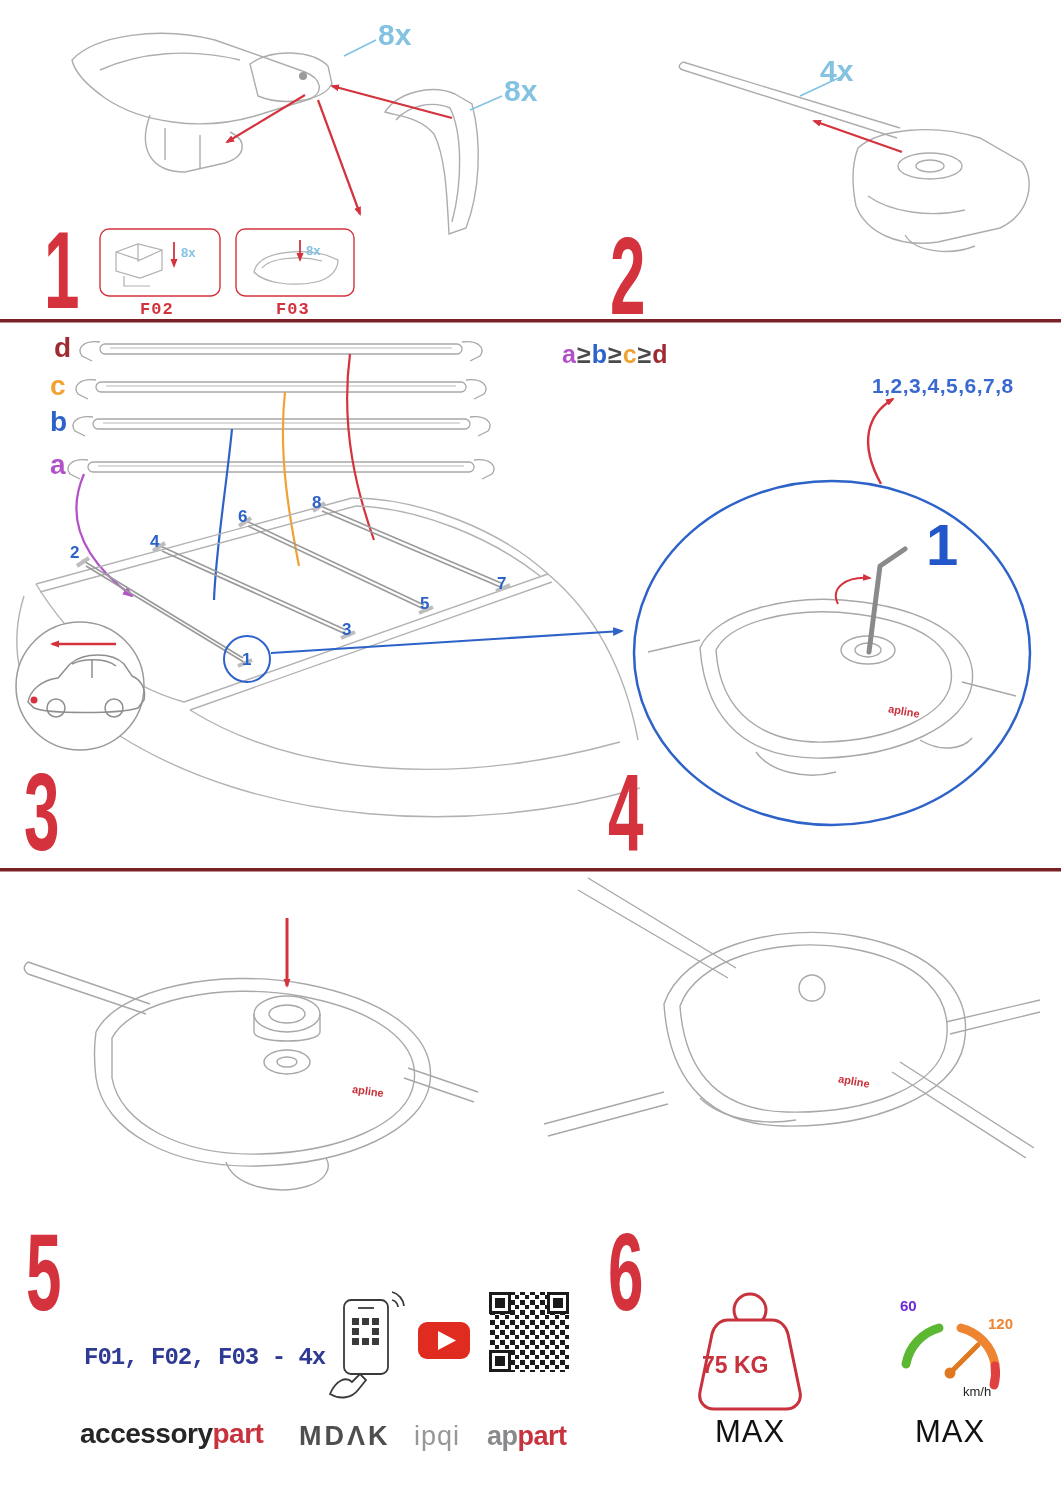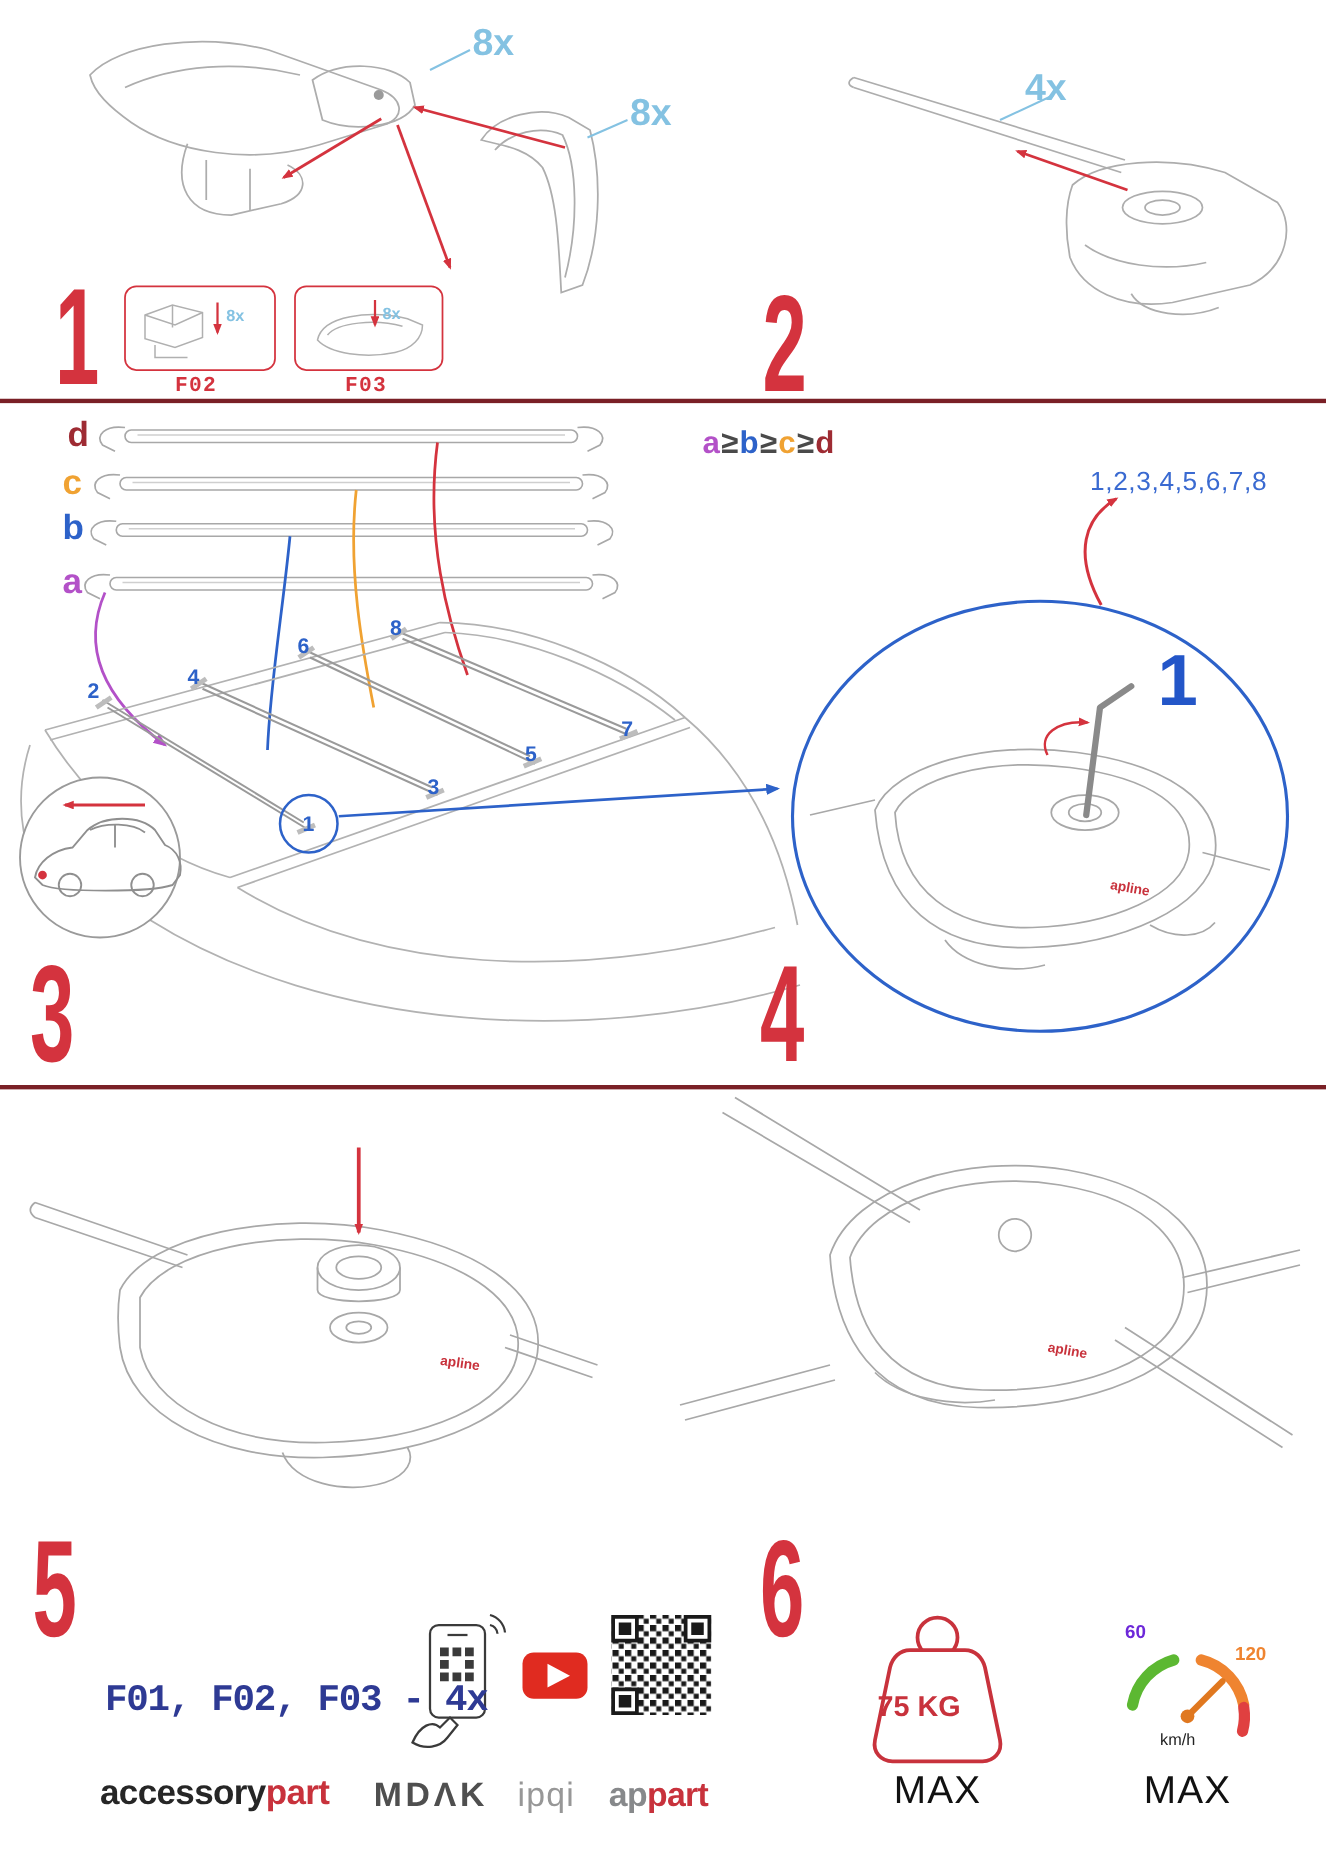--- a/index.html
+++ b/index.html
@@ -11,24 +11,24 @@
   .stepnum{font-size:110px;font-weight:700;color:#d4333e;line-height:.88;transform:scaleX(.58);transform-origin:left top;letter-spacing:-3px}
   .qty{font-size:30px;font-weight:700;color:#84c2e2}
   .qty-sm{font-size:13px;font-weight:700;color:#84c2e2}
   .fcode{font-family:"Liberation Mono",monospace;font-weight:700;font-size:17px;color:#d4333e;letter-spacing:1px}
   .barlabel{font-size:28px;font-weight:700;line-height:1}
   .lab-d{color:#9e2b33}.lab-c{color:#f0a232}.lab-b{color:#2d62c9}.lab-a{color:#b351c8}
   .formula{font-size:25px;font-weight:700;letter-spacing:1px}
   .formula span{display:inline-block}
   .f-gte{color:#4a4a4a}
   .posnum{font-size:17px;font-weight:700;color:#2d62c9;line-height:1}
-  .seq{font-size:21px;font-weight:400;color:#3a6ad1;letter-spacing:.5px}
+  .seq{font-size:21px;font-weight:700;color:#3a6ad1;letter-spacing:.5px}
   .callout1{font-size:58px;font-weight:700;color:#2356c8;line-height:1}
   .clampbrand{font-size:11px;font-weight:700;color:#c8323c;line-height:1}
-  .partsnote{font-family:"Liberation Mono",monospace;font-weight:700;font-size:30px;color:#2e3a94;letter-spacing:-1px}
+  .partsnote{font-family:"Liberation Mono",monospace;font-weight:700;font-size:24px;color:#2e3a94;letter-spacing:-1px}
   .logo{font-weight:700;font-size:28px;letter-spacing:-.5px;color:#262626;line-height:1}
   .logo .red{color:#c8323c}
   .logo-mdak{font-weight:700;font-size:27px;color:#4f4f4f;letter-spacing:3px;line-height:1}
   .logo-ipqi{font-weight:500;font-size:27px;color:#979797;letter-spacing:1px;line-height:1}
   .logo-ap{font-weight:700;font-size:27px;color:#87898b;letter-spacing:-.5px;line-height:1}
   .wkg{font-size:23px;font-weight:700;color:#c8323c;text-align:left}
   .maxlbl{font-size:31px;font-weight:400;color:#111;text-align:center;letter-spacing:1px}
   .spd-lo{font-size:15px;font-weight:700;color:#6d28d9}
   .spd-hi{font-size:15px;font-weight:700;color:#ef8430}
   .spd-unit{font-size:13px;font-weight:400;color:#222}
@@ -328,16 +328,16 @@
   <span class="abs logo-ipqi" style="left:414px;top:1423px">ipqi</span>
   <div class="abs logo-ap" style="left:487px;top:1423px">
     <span>ap</span><span class="red" style="color:#c8323c">part</span>
   </div>
 
   <span class="abs wkg" style="left:702px;top:1352px;width:96px">75 KG</span>
   <span class="abs maxlbl" style="left:702px;top:1414px;width:96px">MAX</span>
 
   <span class="abs spd-lo" style="left:900px;top:1297px">60</span>
   <span class="abs spd-hi" style="left:988px;top:1315px">120</span>
-  <span class="abs spd-unit" style="left:928px;top:1384px">km/h</span>
+  <span class="abs spd-unit" style="left:963px;top:1384px">km/h</span>
   <span class="abs maxlbl" style="left:903px;top:1414px;width:94px">MAX</span>
 
 </div>
 
 </body></html>

